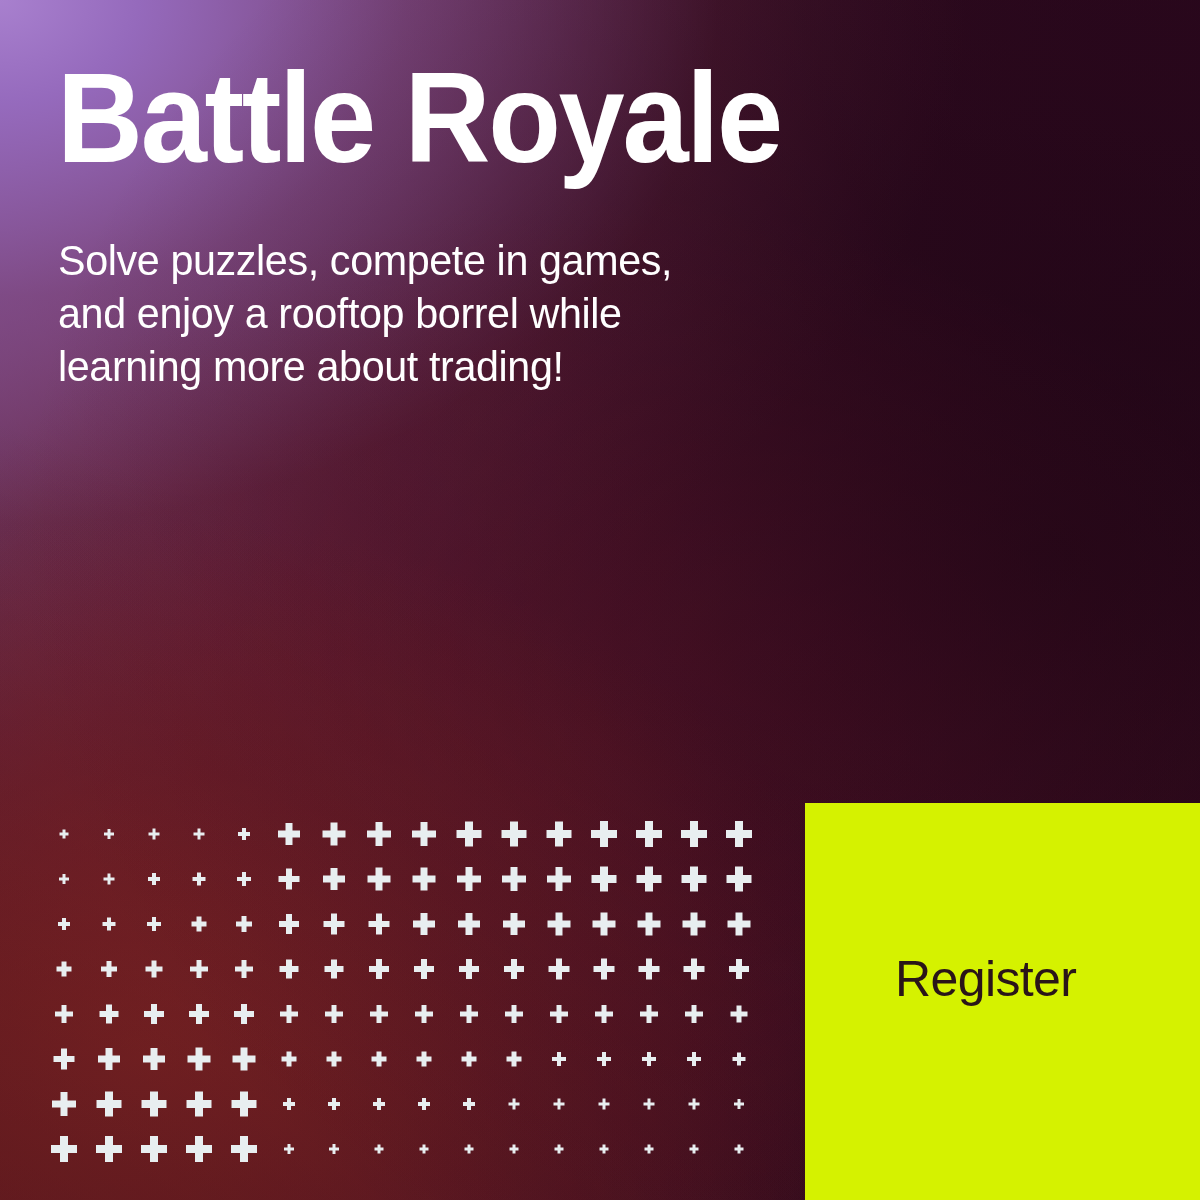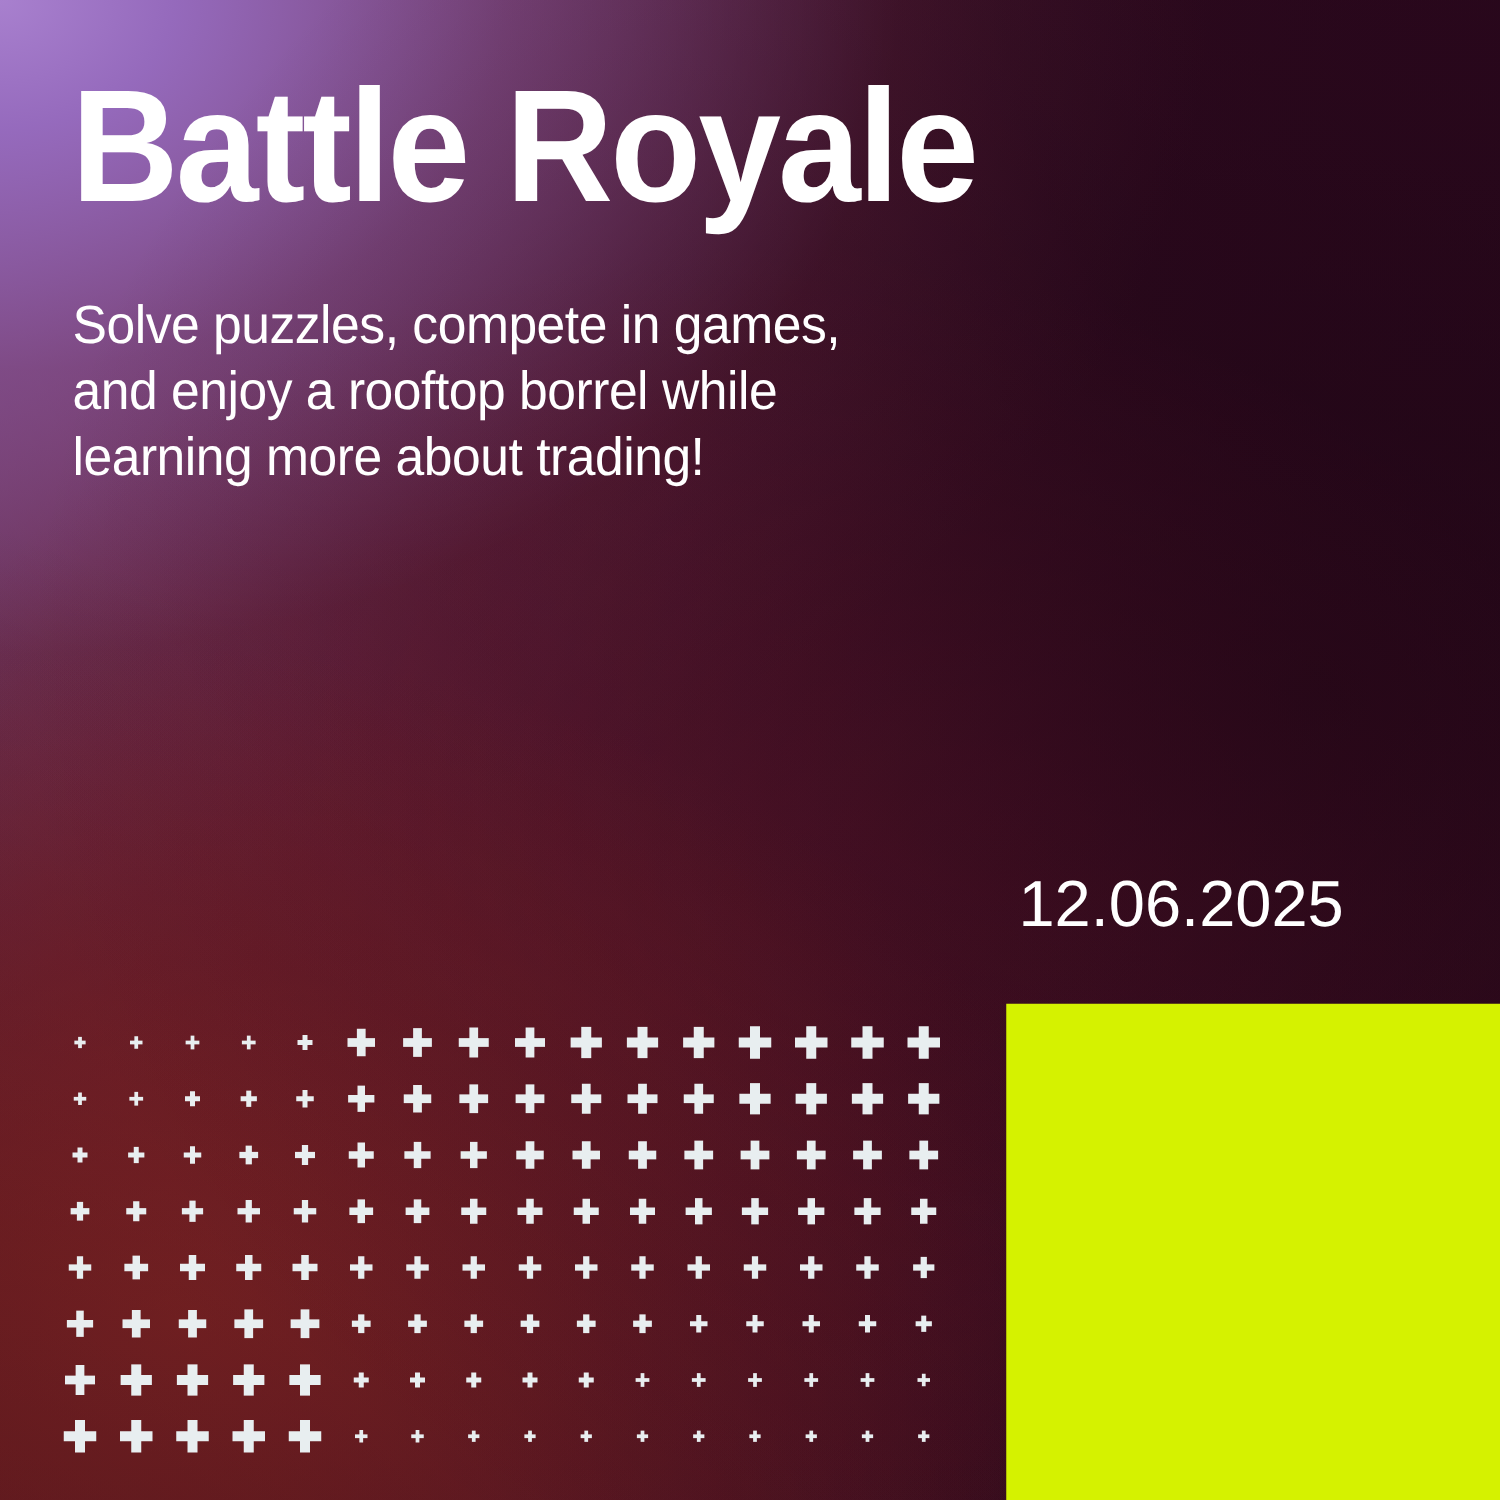--- a/index.html
+++ b/index.html
@@ -131,21 +131,20 @@
   <div class="bg-vignette"></div>
 
   <h1 class="headline">Battle Royale</h1>
 
   <div class="subtitle">
     <span class="ln">Solve puzzles, compete in games,</span>
     <span class="ln">and enjoy a rooftop borrel while</span>
     <span class="ln">learning more about trading!</span>
   </div>
 
-  <div class="event-date">12.06.2025</div>
 
   <div class="plus-field" id="plus-field">
       <span class="plus" style="left: 59.5px; top: 829.5px; width: 9px; height: 9px;">
         <i style="position: absolute; background: rgb(232, 238, 240); left: 50%; top: 50%; width: 9px; height: 3px; transform: translate(-50%, -50%);"></i>
         <i style="position: absolute; background: rgb(232, 238, 240); left: 50%; top: 50%; width: 3px; height: 9px; transform: translate(-50%, -50%);"></i>
       </span>
       <span class="plus" style="left: 104px; top: 829px; width: 10px; height: 10px;">
         <i style="position: absolute; background: rgb(232, 238, 240); left: 50%; top: 50%; width: 10px; height: 3px; transform: translate(-50%, -50%);"></i>
         <i style="position: absolute; background: rgb(232, 238, 240); left: 50%; top: 50%; width: 3px; height: 10px; transform: translate(-50%, -50%);"></i>
       </span>
@@ -650,16 +649,17 @@
         <i style="position: absolute; background: rgb(232, 238, 240); left: 50%; top: 50%; width: 3px; height: 9px; transform: translate(-50%, -50%);"></i>
       </span>
       <span class="plus" style="left: 734.5px; top: 1144.5px; width: 9px; height: 9px;">
         <i style="position: absolute; background: rgb(232, 238, 240); left: 50%; top: 50%; width: 9px; height: 3px; transform: translate(-50%, -50%);"></i>
         <i style="position: absolute; background: rgb(232, 238, 240); left: 50%; top: 50%; width: 3px; height: 9px; transform: translate(-50%, -50%);"></i>
       </span>
     </div>
 
   <div class="cta">
     <div class="cta-label">
+      <span class="ln">Register</span>
     </div>
   </div>
 
 </div>
 
 </body></html>

